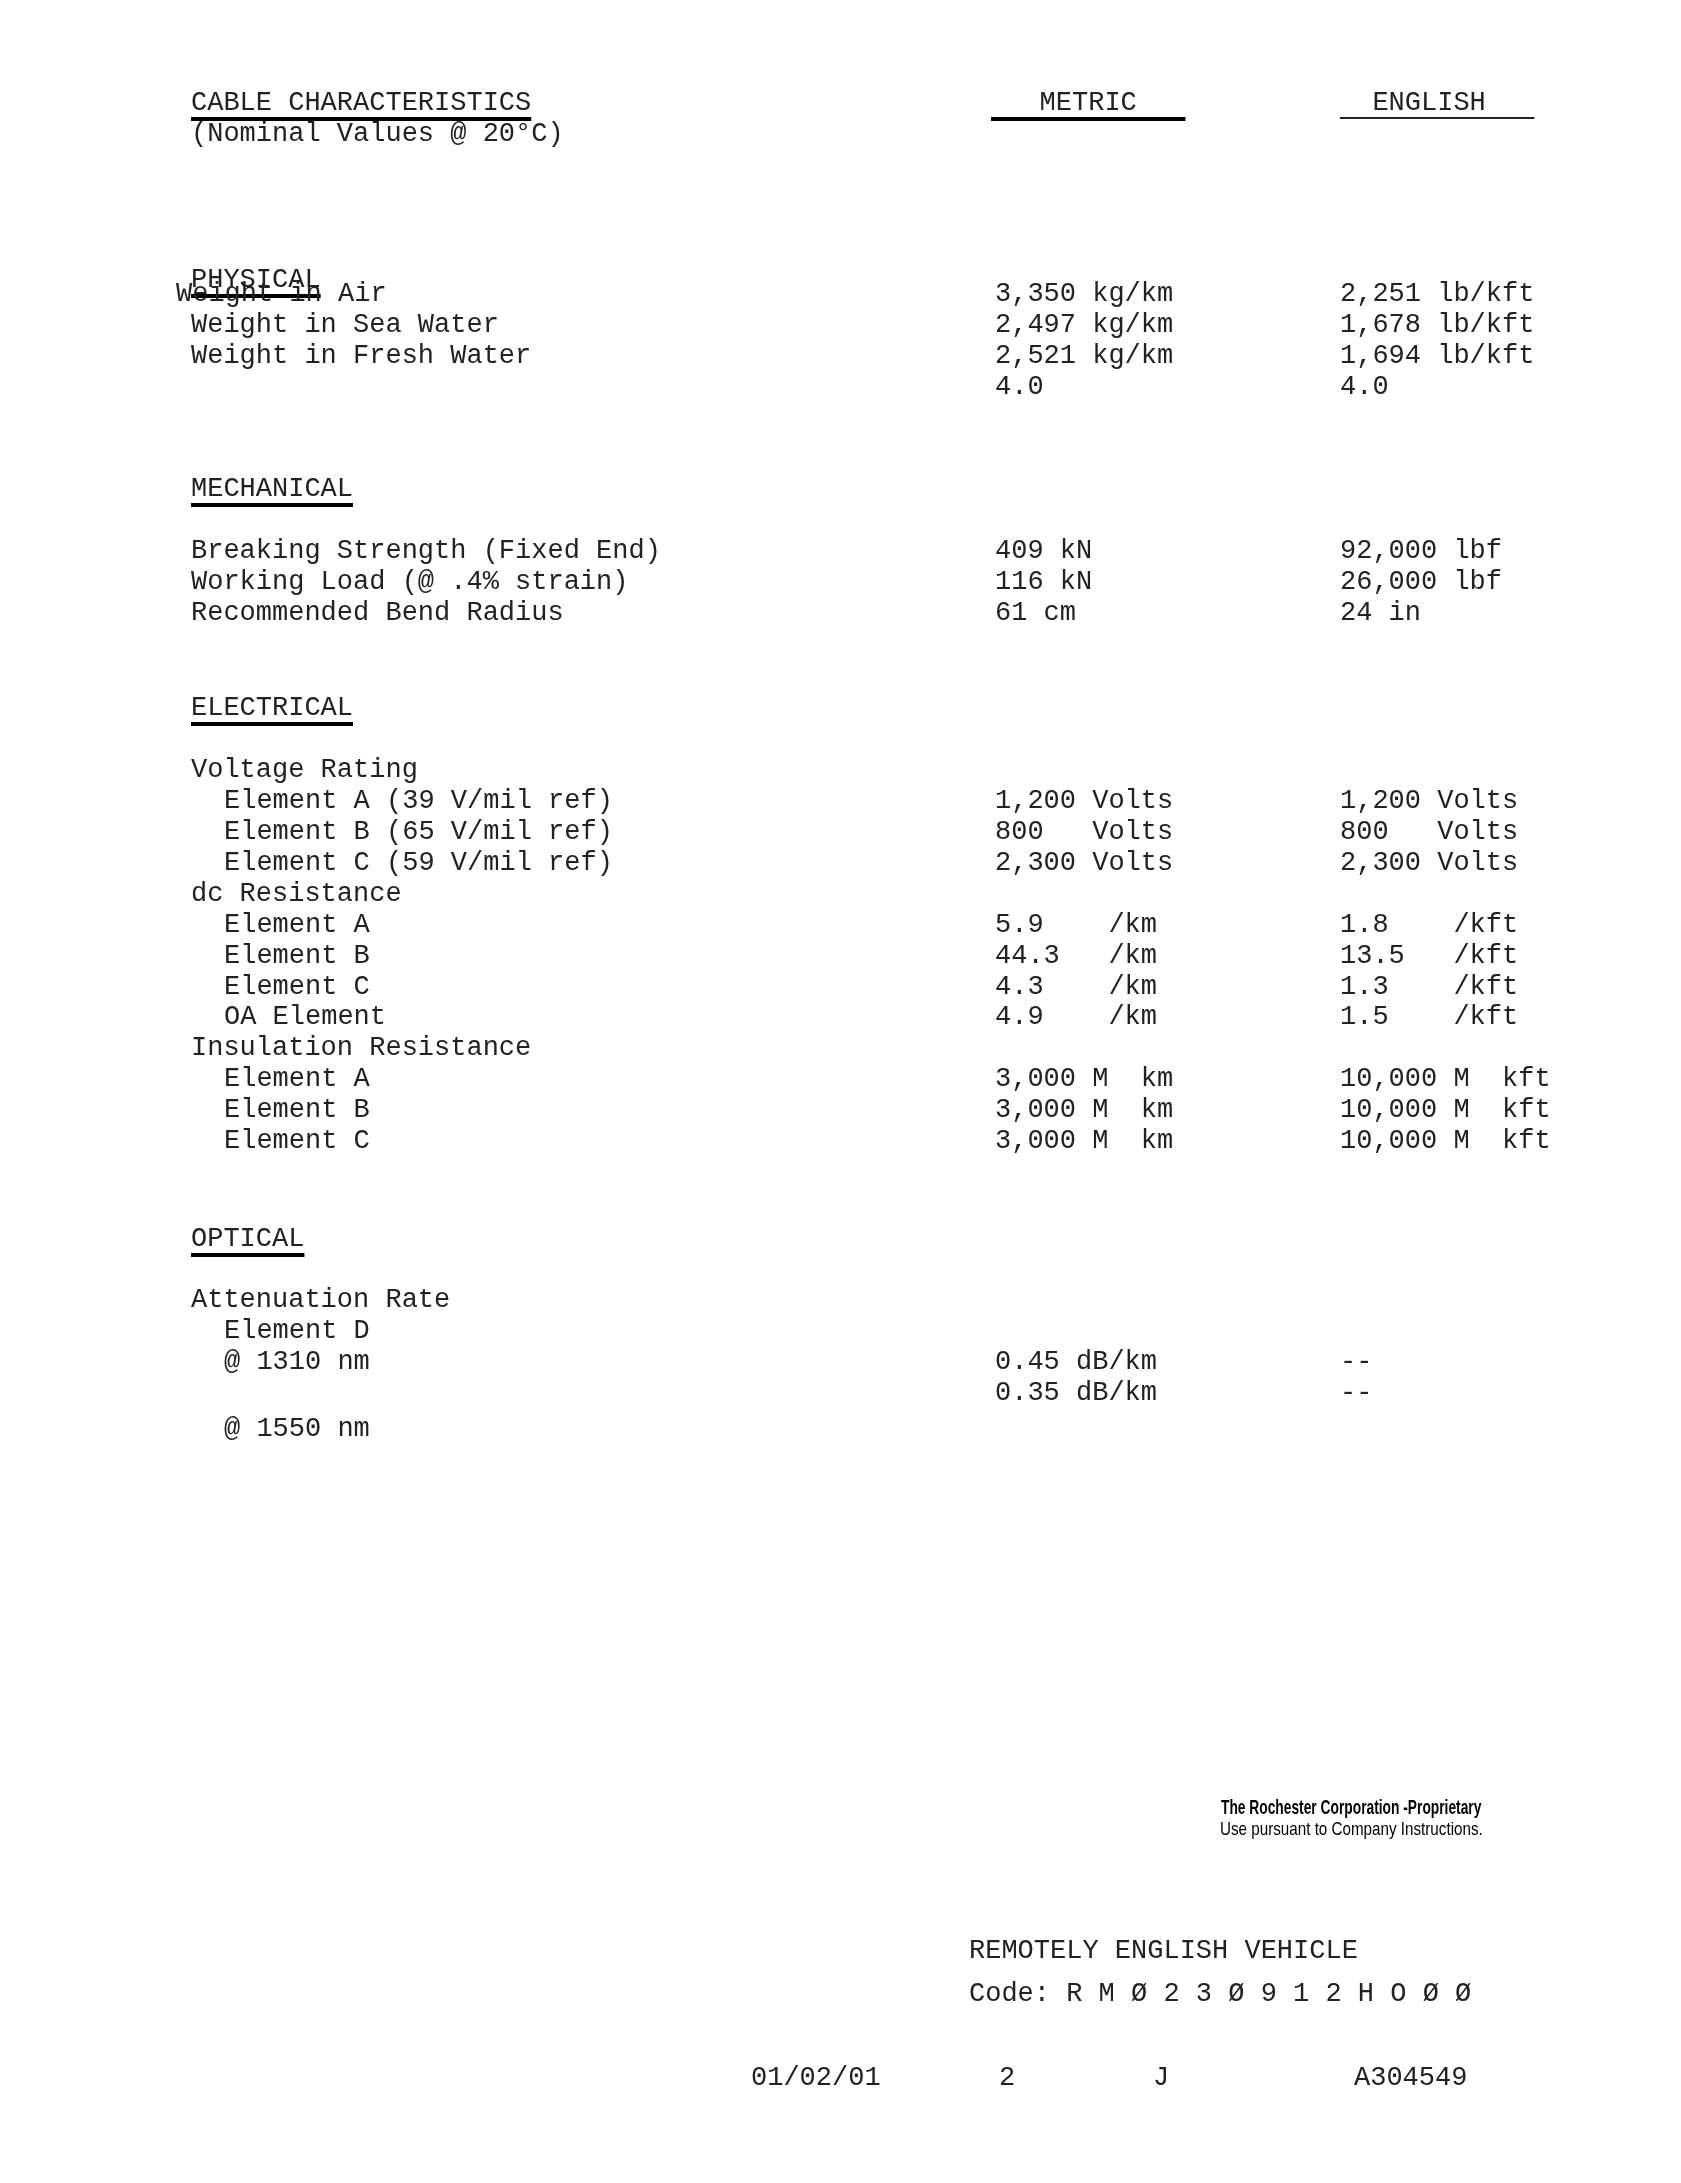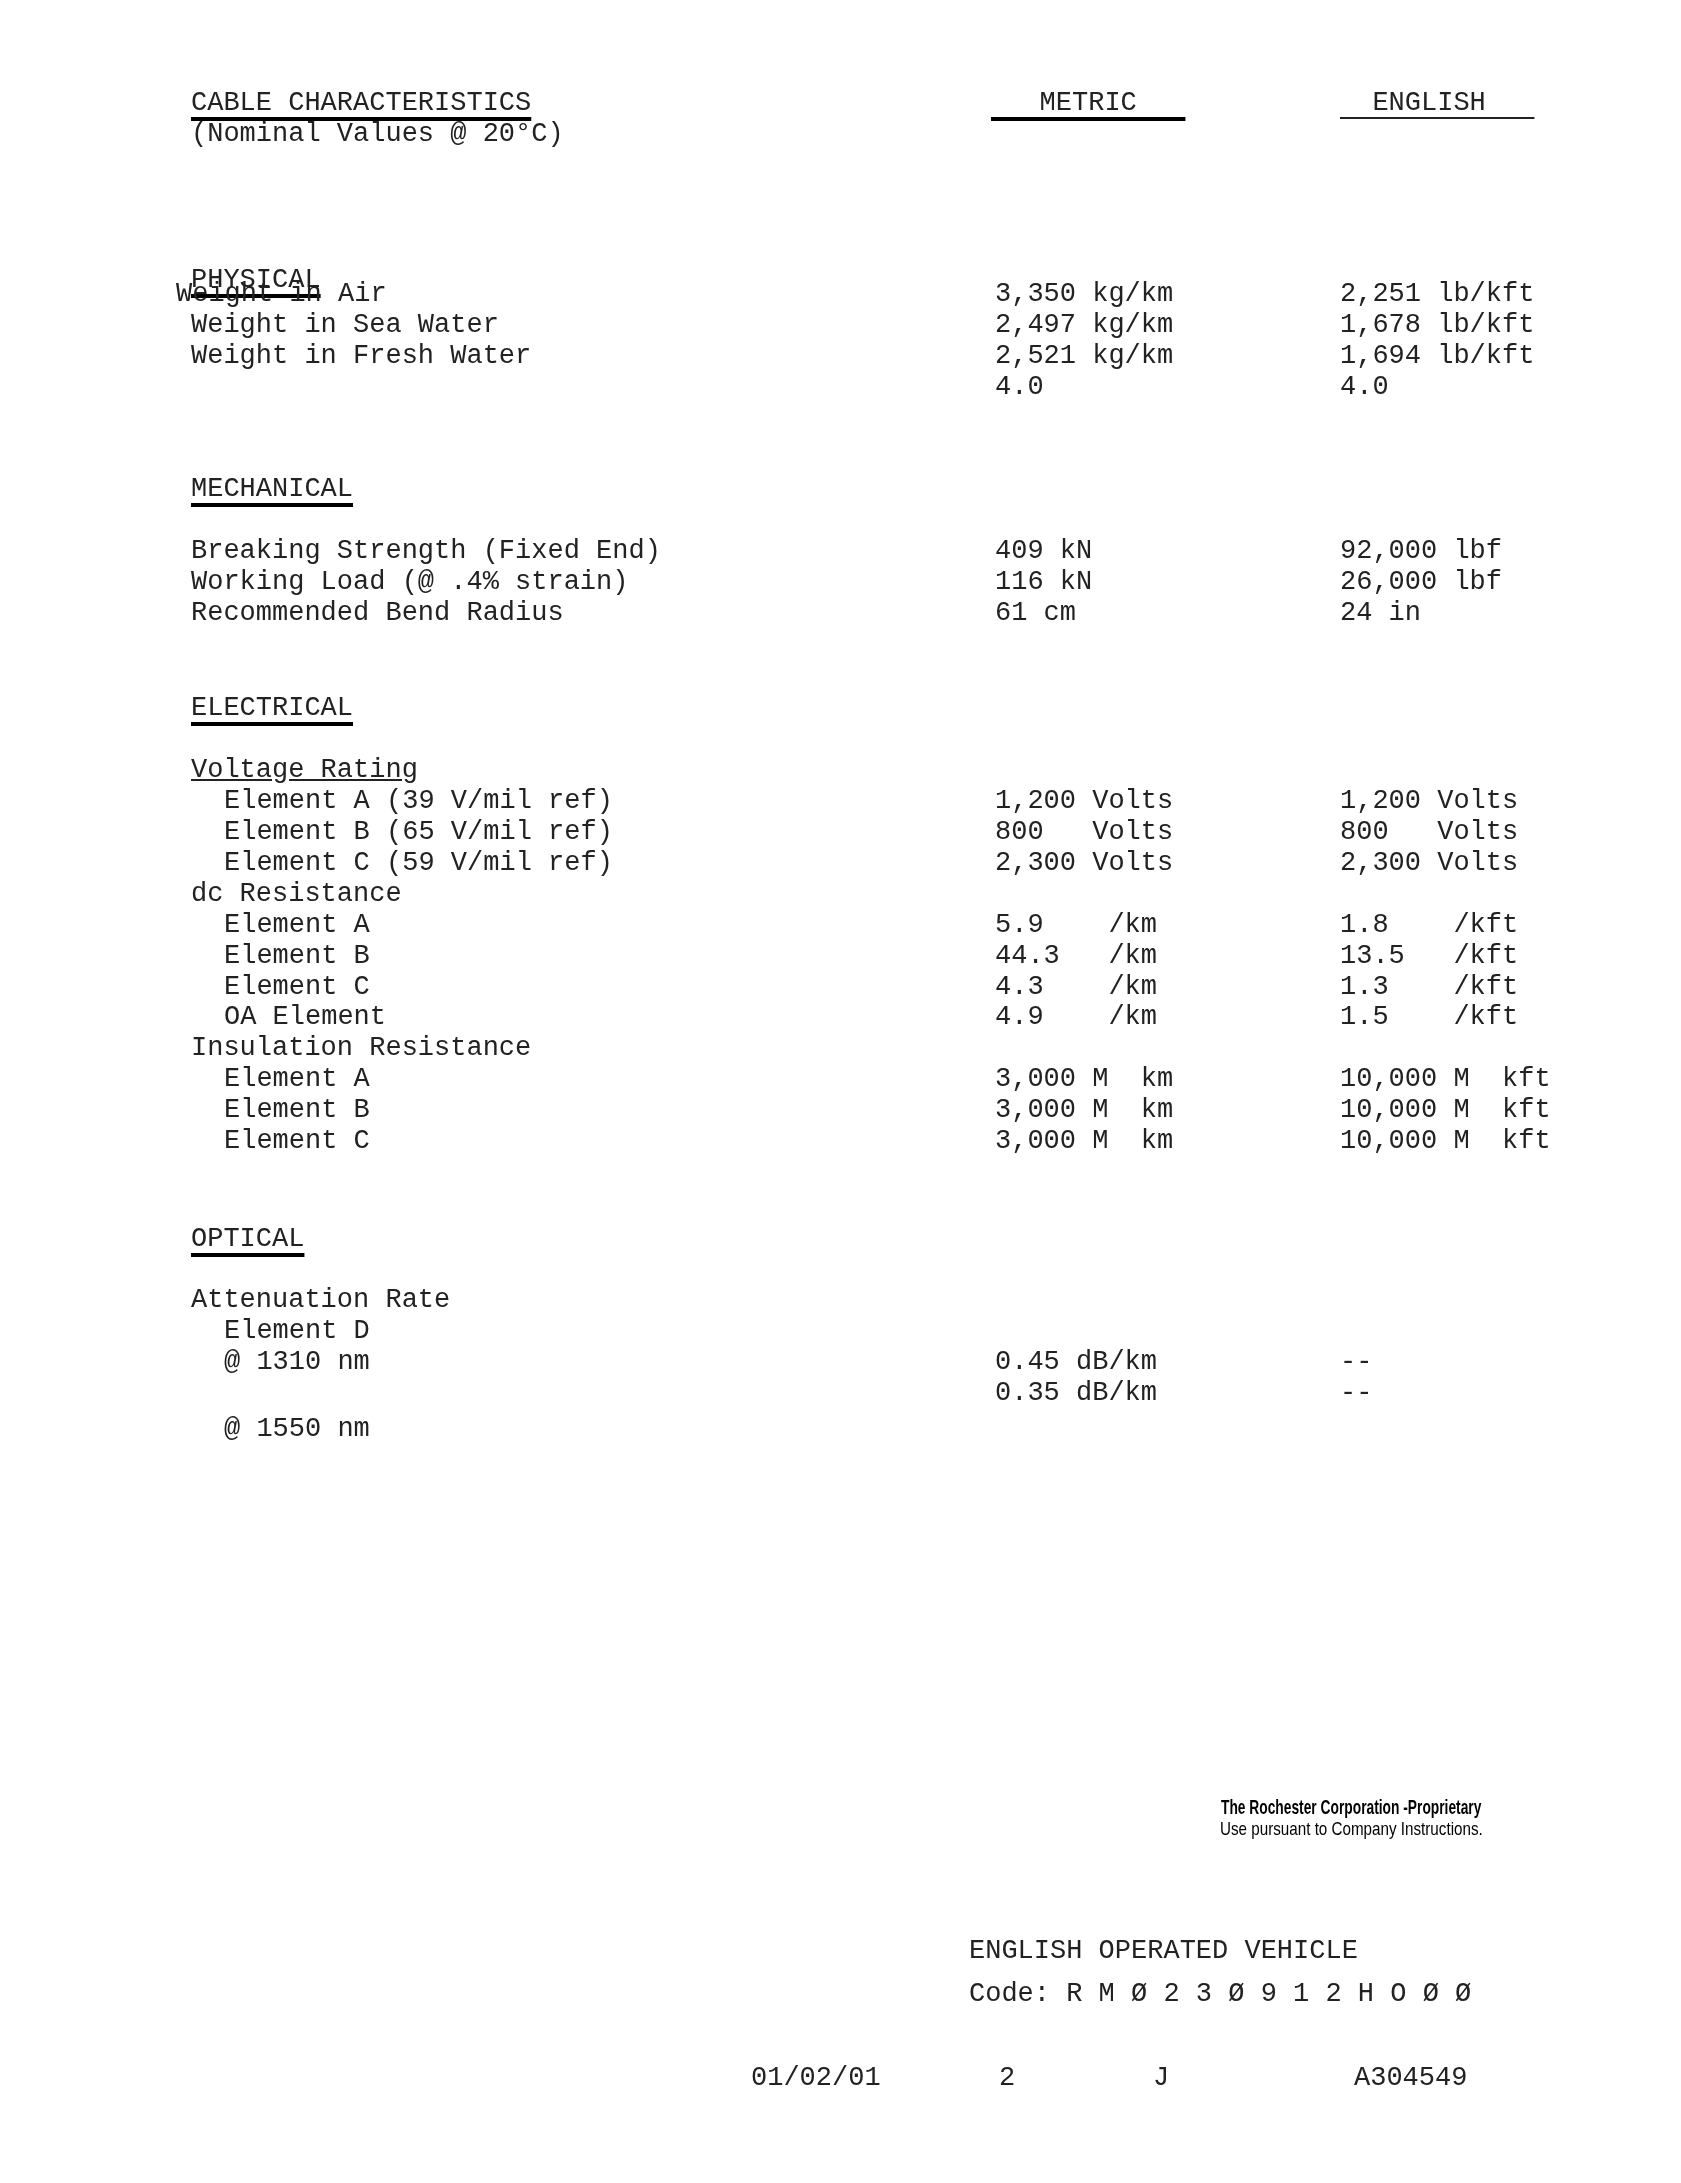--- a/index.html
+++ b/index.html
@@ -63,21 +63,21 @@
   <span class="ln" style="top:536px;left:995px;">409 kN</span>
   <span class="ln" style="top:536px;left:1340px;">92,000 lbf</span>
   <span class="ln" style="top:567px;left:191px;">Working Load (@ .4% strain)</span>
   <span class="ln" style="top:567px;left:995px;">116 kN</span>
   <span class="ln" style="top:567px;left:1340px;">26,000 lbf</span>
   <span class="ln" style="top:598px;left:191px;">Recommended Bend Radius</span>
   <span class="ln" style="top:598px;left:995px;">61 cm</span>
   <span class="ln" style="top:598px;left:1340px;">24 in</span>
 
   <span class="ln ul" style="top:693px;left:191px;">ELECTRICAL</span>
-  <span class="ln" style="top:755px;left:191px;text-decoration:underline;">Voltage Rating</span>
+  <span class="ln" style="top:755px;left:191px;">Voltage Rating</span>
   <span class="ln" style="top:786px;left:224px;">Element A (39 V/mil ref)</span>
   <span class="ln" style="top:786px;left:995px;">1,200 Volts</span>
   <span class="ln" style="top:786px;left:1340px;">1,200 Volts</span>
   <span class="ln" style="top:817px;left:224px;">Element B (65 V/mil ref)</span>
   <span class="ln" style="top:817px;left:995px;">800   Volts</span>
   <span class="ln" style="top:817px;left:1340px;">800   Volts</span>
   <span class="ln" style="top:848px;left:224px;">Element C (59 V/mil ref)</span>
   <span class="ln" style="top:848px;left:995px;">2,300 Volts</span>
   <span class="ln" style="top:848px;left:1340px;">2,300 Volts</span>
   <span class="ln" style="top:879px;left:191px;">dc Resistance</span>
@@ -110,21 +110,21 @@
   <span class="ln" style="top:1347px;left:224px;">@ 1310 nm</span>
   <span class="ln" style="top:1347px;left:995px;">0.45 dB/km</span>
   <span class="ln" style="top:1347px;left:1340px;">--</span>
   <span class="ln" style="top:1378px;left:224px;margin-top:36px;">@ 1550 nm</span>
   <span class="ln" style="top:1378px;left:995px;">0.35 dB/km</span>
   <span class="ln" style="top:1378px;left:1340px;">--</span>
 
   <span class="prop b" style="top:1797px;left:1221px;">The Rochester Corporation -Proprietary</span>
   <span class="prop r" style="top:1819px;left:1220px;">Use pursuant to Company Instructions.</span>
 
-  <span class="ln" style="top:1936px;left:969px;">ENGLISH OPERATED VEHICLE</span>
+  <span class="ln" style="top:1936px;left:969px;">REMOTELY ENGLISH VEHICLE</span>
   <span class="ln" style="top:1979px;left:969px;">Code: R M Ø 2 3 Ø 9 1 2 H O Ø Ø</span>
 
   <span class="ln" style="top:2063px;left:751px;">01/02/01</span>
   <span class="ln" style="top:2063px;left:999px;">2</span>
   <span class="ln" style="top:2063px;left:1153px;">J</span>
   <span class="ln" style="top:2063px;left:1354px;">A304549</span>
 
 </div>
 
 

